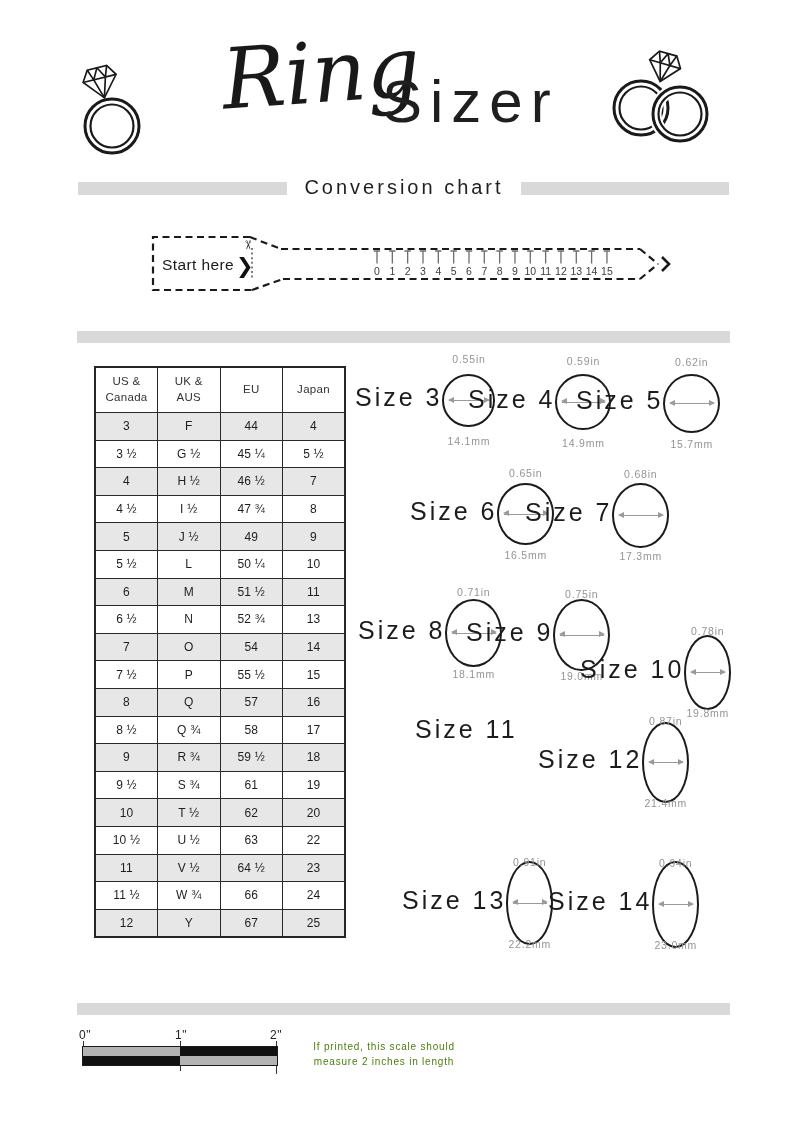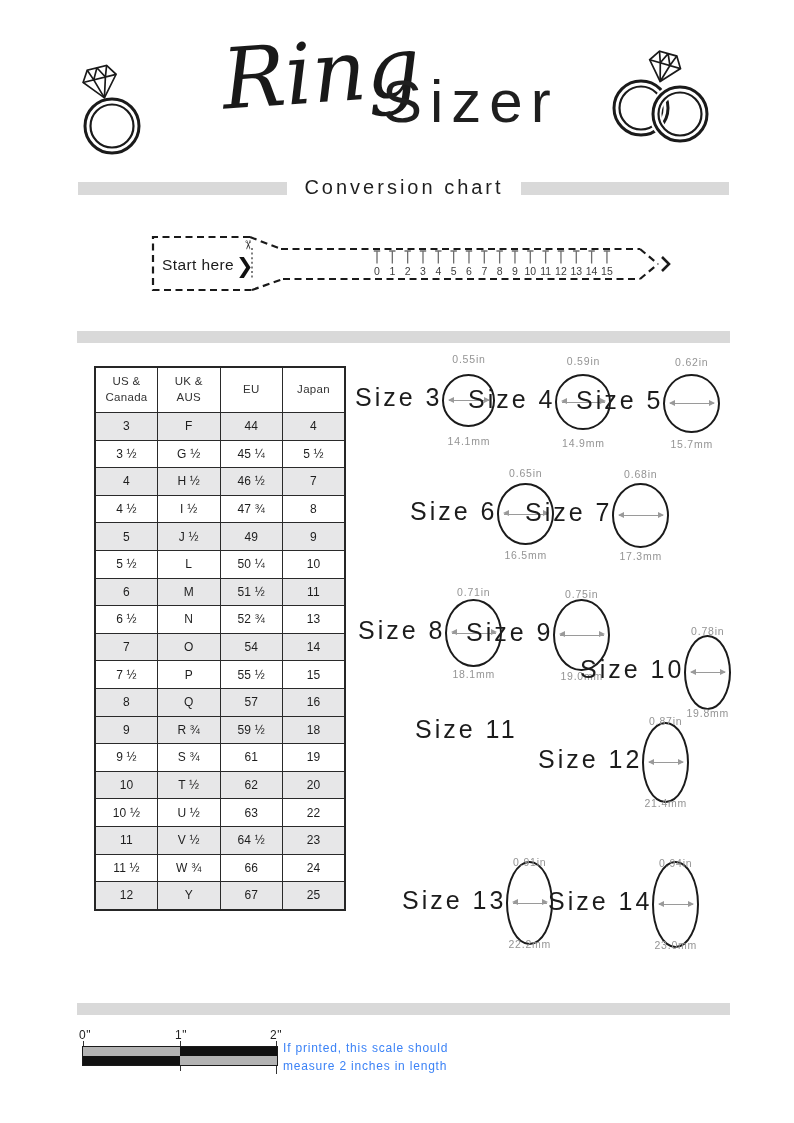--- a/index.html
+++ b/index.html
@@ -75,22 +75,22 @@
     border-left:6px solid #9a9a9a;border-top:3.5px solid transparent;border-bottom:3.5px solid transparent;
   }
   
   .scale-label{position:absolute;top:1028px;font-size:12px;color:#222;letter-spacing:0.5px;}
   .scale-tick{position:absolute;width:1.4px;background:#333;}
   .scale-bar{position:absolute;left:83px;top:1047px;width:194px;height:18px;outline:1px solid #1a1a1a;}
   .scale-seg{position:absolute;width:97px;height:9px;}
   .seg-gray{background:var(--scale-gray);}
   .seg-black{background:var(--scale-black);}
   .scale-note{
-    position:absolute;left:283px;top:1039px;width:202px;
-    font-size:12px;letter-spacing:0.8px;color:#3b82f6;line-height:1.5;
+    position:absolute;left:283px;top:1039px;width:202px;text-align:center;
+    font-size:10px;letter-spacing:0.8px;color:#4d7c0f;line-height:1.5;
   }
 </style>
 </head>
 <body>
 
 <div class="page">
 
   <svg class="icon-svg" style="left:78px;top:64px" width="64" height="94" viewBox="0 0 64 94">
     <g fill="none" stroke="#1a1a1a">
       <circle cx="34" cy="62" r="27" stroke-width="3"></circle>
@@ -245,20 +245,26 @@
           <td>P</td>
           <td>55 ½</td>
           <td>15</td>
         </tr>
         <tr class="alt">
           <td>8</td>
           <td>Q</td>
           <td>57</td>
           <td>16</td>
         </tr>
+        <tr>
+          <td>8 ½</td>
+          <td>Q ¾</td>
+          <td>58</td>
+          <td>17</td>
+        </tr>
         <tr class="alt">
           <td>9</td>
           <td>R ¾</td>
           <td>59 ½</td>
           <td>18</td>
         </tr>
         <tr>
           <td>9 ½</td>
           <td>S ¾</td>
           <td>61</td>

